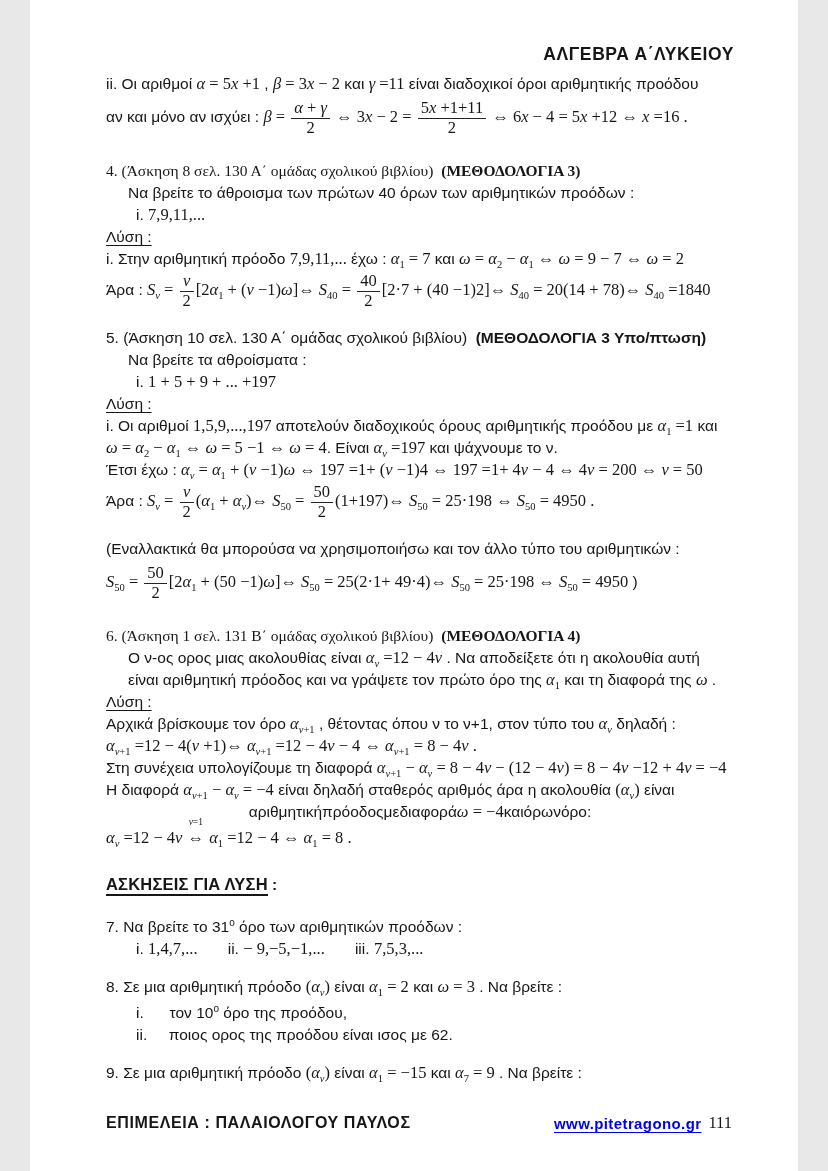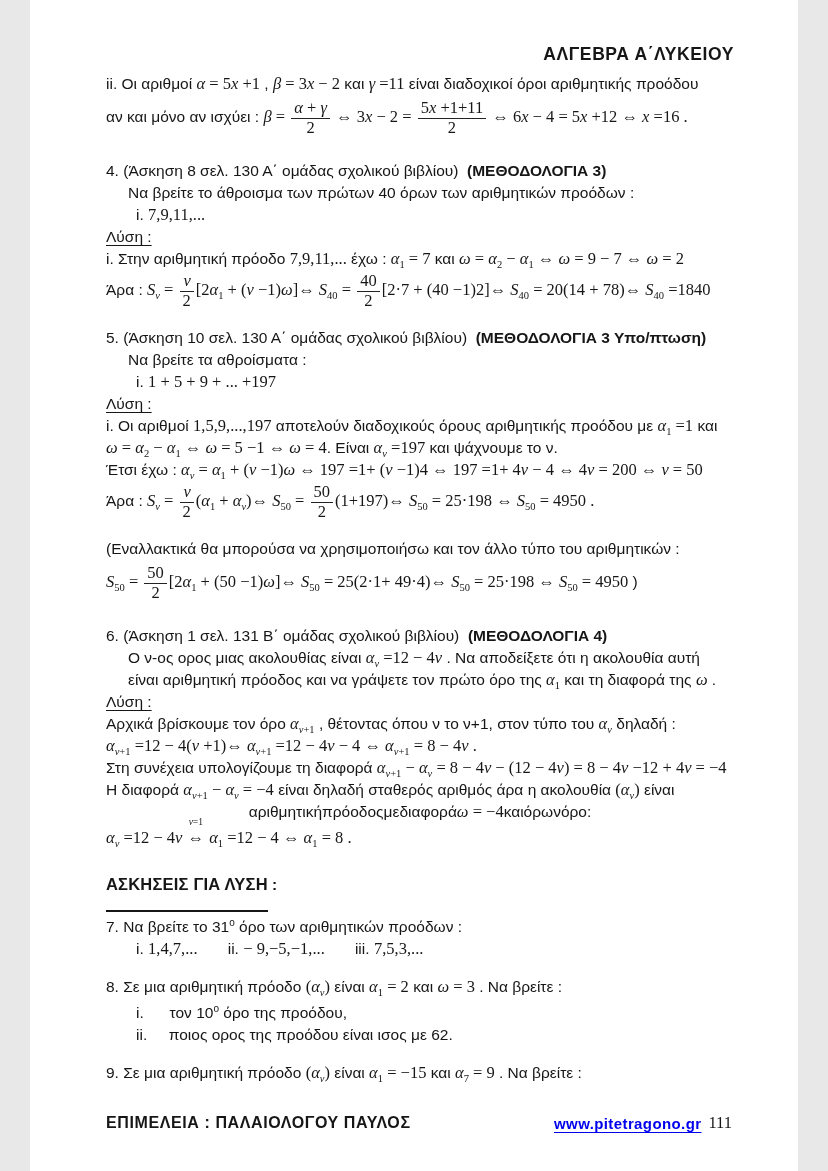--- a/index.html
+++ b/index.html
@@ -10,34 +10,34 @@
     color:#161616;
   }
   .doc{position:absolute;top:44px;left:76px;right:64px;}
   .hdr-title{
     text-align:right;font-weight:bold;font-size:17.5px;letter-spacing:.6px;
     margin-bottom:8px;
   }
   .ln{font-size:15.5px;line-height:22px;white-space:pre-wrap;}
   .ind1{padding-left:22px;}
   .ind2{padding-left:30px;}
-  .mt-sec{margin-top:22px;}
+  .mt-sec{margin-top:22px;font-family:Liberation Serif, serif;}
   .mt-sec2{margin-top:16px;}
   .mt-sm{margin-top:4px;}
   .mt-xs{margin-top:2px;}
   .b,.run-b{font-weight:bold;}
   .run-u{text-decoration:underline;text-underline-offset:3px;}
-  .run-bu{font-weight:bold;border-bottom:2px solid #161616;padding-bottom:17px;font-size:16.5px;letter-spacing:.2px;}
+  .run-bu{font-weight:bold;border-bottom:2px solid #161616;padding-bottom:1px;font-size:16.5px;letter-spacing:.2px;}
   sup.run-sup{font-size:10px;}
   
   .math{font-family:"Liberation Serif",serif;font-size:16.5px;}
   .math .mi{font-style:italic;}
   .math sub{font-size:10.5px;line-height:0;}
   .fr{display:inline-flex;flex-direction:column;vertical-align:middle;text-align:center;margin:0 2px;}
-  .fr .fn{display:block;padding:0 3px;line-height:1.15;text-align:right;}
+  .fr .fn{display:block;padding:0 3px;line-height:1.15;}
   .fr .fd{display:block;border-top:1.2px solid #222;padding:0 3px;line-height:1.15;}
   .ov{display:inline-block;position:relative;margin:0 1px;}
   .ov .ol{position:absolute;bottom:96%;left:50%;transform:translateX(-50%);font-size:9.5px;white-space:nowrap;line-height:1;}
   .ln-justify{display:flex;justify-content:center;align-items:baseline;}
   .homework-head{margin-top:24px;margin-bottom:4px;}
   
   .footer{position:absolute;left:76px;right:64px;bottom:34px;height:24px;font-size:16px;}
   .footer .editor{position:absolute;left:0;top:1px;font-weight:bold;letter-spacing:.6px;font-size:16px;}
   .footer .site{position:absolute;left:448px;top:2px;font-weight:bold;font-size:15px;
     text-decoration:underline;text-underline-offset:3px;cursor:pointer;letter-spacing:.4px;}

